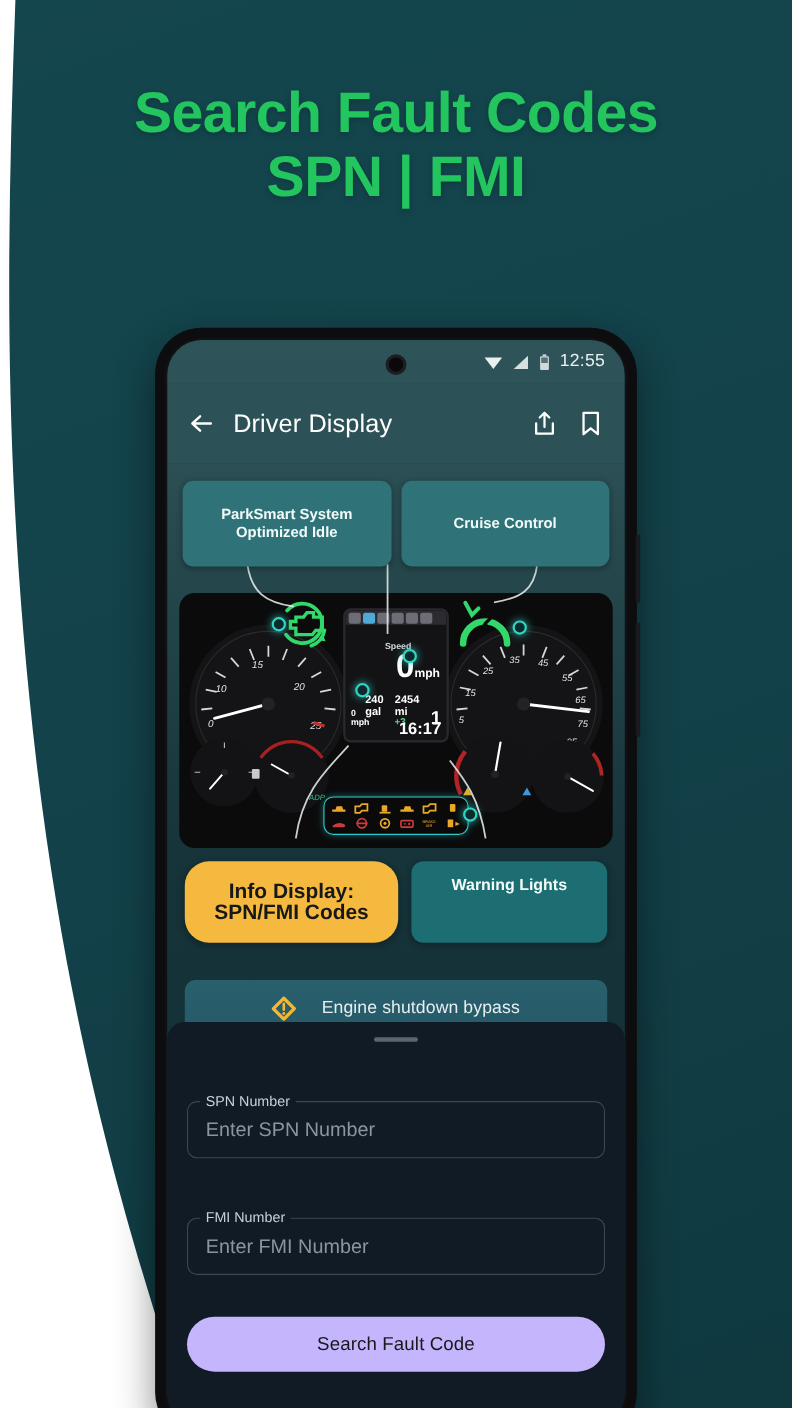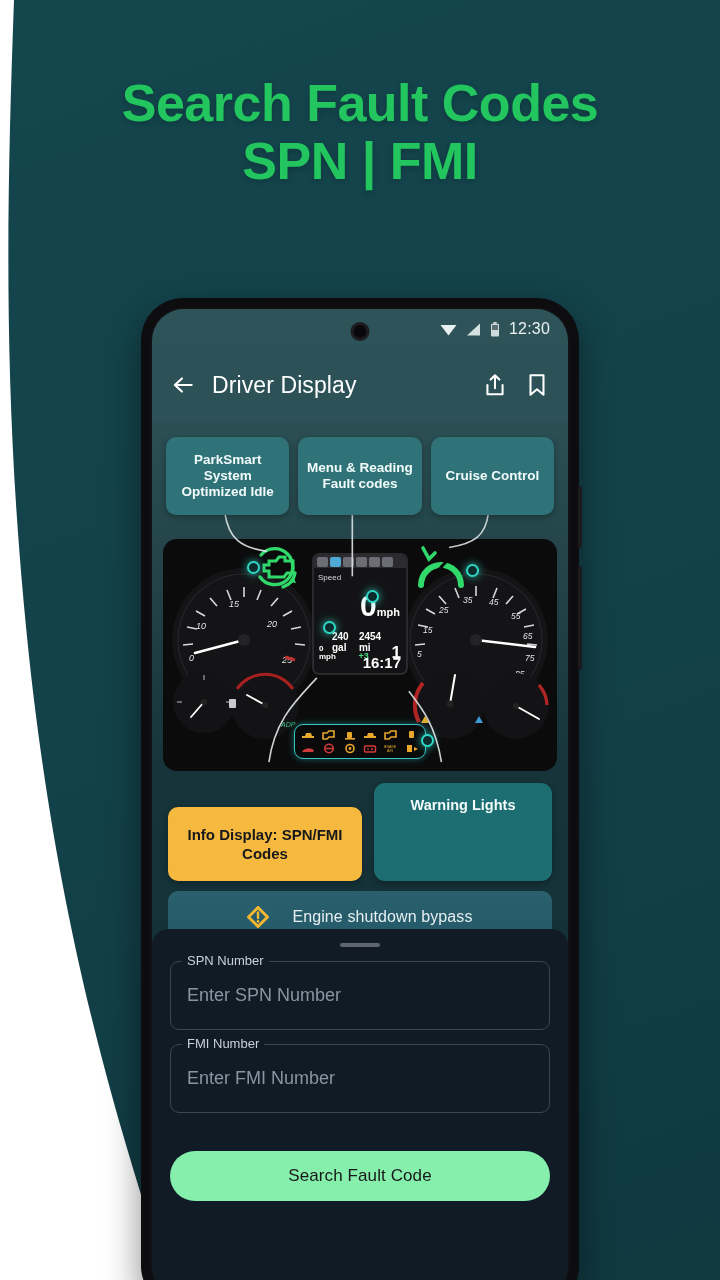--- a/index.html
+++ b/index.html
@@ -113,26 +113,25 @@
     position:absolute; top:118px; left:11px; right:11px; height:232px;
     background:#0b0b0c; border-radius:14px; overflow:hidden; z-index:3;
   }
 
   
   #lower-row {
     position:absolute; top:362px; left:16px; right:16px;
     display:flex; gap:12px; z-index:6;
   }
   #btn-info {
-    width:194px; background:#f6b93f; border-radius:10px;
-    color:#17181a; font-size:15px; font-weight:bold; line-height:19px;
+    width:194px; background:#f6b93f; border-radius:22px;
+    color:#17181a; font-size:19px; font-weight:bold; line-height:19px;
     text-align:center; padding:14px 6px; min-height:74px;
     display:flex; align-items:center; justify-content:center; cursor:pointer;
     box-shadow:0 2px 7px rgba(0,0,0,.3);
-    margin-top:24px;
   }
   #btn-warn {
     flex:1; background:#1c6e72; border-radius:11px;
     color:#f4fbfb; font-size:14.5px; font-weight:bold;
     text-align:center; padding:14px 6px; min-height:74px;
     display:flex; justify-content:center; cursor:pointer;
     box-shadow:0 2px 7px rgba(0,0,0,.3);
   }
 
   
@@ -149,56 +148,56 @@
   #sheet {
     position:absolute; left:0; right:0; top:508px; bottom:0;
     background:#111b25; border-radius:16px 16px 0 0; z-index:7;
     padding:0 18px;
   }
   #grabber {
     width:40px; height:4px; background:#5d6670; border-radius:2px;
     margin:14px auto 0;
   }
 
-  .field-wrap { position:relative; margin-top:14px; }
+  .field-wrap { position:relative; margin-top:54px; }
   .field-label {
     position:absolute; top:-8px; left:12px;
     background:#111b25; padding:0 5px;
     color:#c8d0d8; font-size:13px; z-index:2;
   }
   .field-input {
-    width:100%; height:69px;
+    width:100%; height:52px;
     background:transparent;
     border:1px solid #3a4654; border-radius:9px;
     color:#e6ecf2; font-size:18px;
     padding:0 16px;
     font-family:"Liberation Sans", sans-serif;
     outline:none;
   }
   .field-input::placeholder { color:#8a95a1; }
 
   #search-btn {
     display:block; width:100%; height:50px; margin-top:38px;
-    background:#86efac; border:none; border-radius:25px;
+    background:#c4b5fd; border:none; border-radius:25px;
     color:#17181a; font-size:17px; letter-spacing:.1px;
     font-family:"Liberation Sans", sans-serif; cursor:pointer;
   }
   .center-display {
     position:absolute; left:50%; transform:translateX(-50%);
     top:14px; width:96px; height:122px;
     background:#131315; border:2px solid #2a2a2e; border-radius:7px;
     overflow:hidden;
   }
   #cd-iconbar {
     height:13px; background:#2b2b30; display:flex; align-items:center;
     gap:2px; padding:0 3px;
   }
   .cd-ic { width:11px; height:10px; background:#6d6d76; border-radius:2px; }
   .cd-ic.on { background:#4fa9d6; }
-  #cd-speedlabel { color:#d8d8dc; font-size:8px; padding:5px 0 0 4px; font-weight:normal; }
+  #cd-speedlabel { color:#d8d8dc; font-size:8px; padding:15px 0 0 4px; font-weight:bold;text-align:center; }
   #cd-big {
     position:absolute; right:6px; top:36px;
     color:#fff; font-size:30px; font-weight:bold; line-height:30px;
   }
   #cd-big small { font-size:11px; font-weight:bold; }
   #cd-row1 {
     position:absolute; left:0; right:0; top:76px;
     display:flex; justify-content:space-between; padding:0 18px;
     color:#fff; font-size:10px; font-weight:bold;
   }
@@ -259,21 +258,21 @@
         <path d="M0.5 2 L16.5 2 L8.5 12.5 Z" fill="#e8f0f0"></path>
       </svg>
       <svg class="sb-ico" width="15" height="13" viewBox="0 0 15 13">
         <path d="M14 0.5 L14 12.5 L1 12.5 Z" fill="#d5e0e0"></path>
       </svg>
       <svg class="sb-ico" width="10" height="15" viewBox="0 0 10 15">
         <rect x="3.3" y="0" width="3.4" height="1.8" fill="#cfdada"></rect>
         <rect x="1" y="1.8" width="8" height="12.6" rx="1" fill="#cfdada"></rect>
         <rect x="2" y="3" width="6" height="5" fill="#5b7076"></rect>
       </svg>
-      <span id="clock">12:30</span>
+      <span id="clock">12:55</span>
     </div>
 
     <div id="app-bar">
       <svg id="back-arrow" viewBox="0 0 24 24">
         <path d="M20 12 H5 M11 6 L4.5 12 L11 18" stroke="#ffffff" stroke-width="2" fill="none" stroke-linecap="round" stroke-linejoin="round"></path>
       </svg>
       <span id="app-title">Driver Display</span>
       <svg class="bar-ico" viewBox="0 0 24 24">
         <path d="M12 3 L12 15 M8 7 L12 3 L16 7" stroke="#fff" stroke-width="1.9" fill="none" stroke-linecap="round" stroke-linejoin="round"></path>
         <path d="M5 12 L5 20.5 L19 20.5 L19 12" stroke="#fff" stroke-width="1.9" fill="none" stroke-linecap="round" stroke-linejoin="round"></path>
@@ -291,23 +290,20 @@
           <path d="M209,96 L209,162"></path>
           <path d="M351,96 C348,120 336,128 310,132"></path>
           <path d="M122,356 C128,312 150,292 172,268"></path>
           <path d="M302,356 C296,318 282,300 268,282"></path>
         </g>
       </svg>
 
       <div id="chip-row">
         <div class="chip">
           <span>ParkSmart System Optimized Idle</span>
-        </div>
-        <div class="chip">
-          <span>Menu &amp; Reading Fault codes</span>
         </div>
         <div class="chip">
           <span>Cruise Control</span>
         </div>
       </div>
 
       <div id="dash">
 
         <svg style="position:absolute;left:6px;top:26px;" width="150" height="150" viewBox="0 0 150 150">
           <circle cx="75" cy="75" r="72" fill="#141416"></circle>

